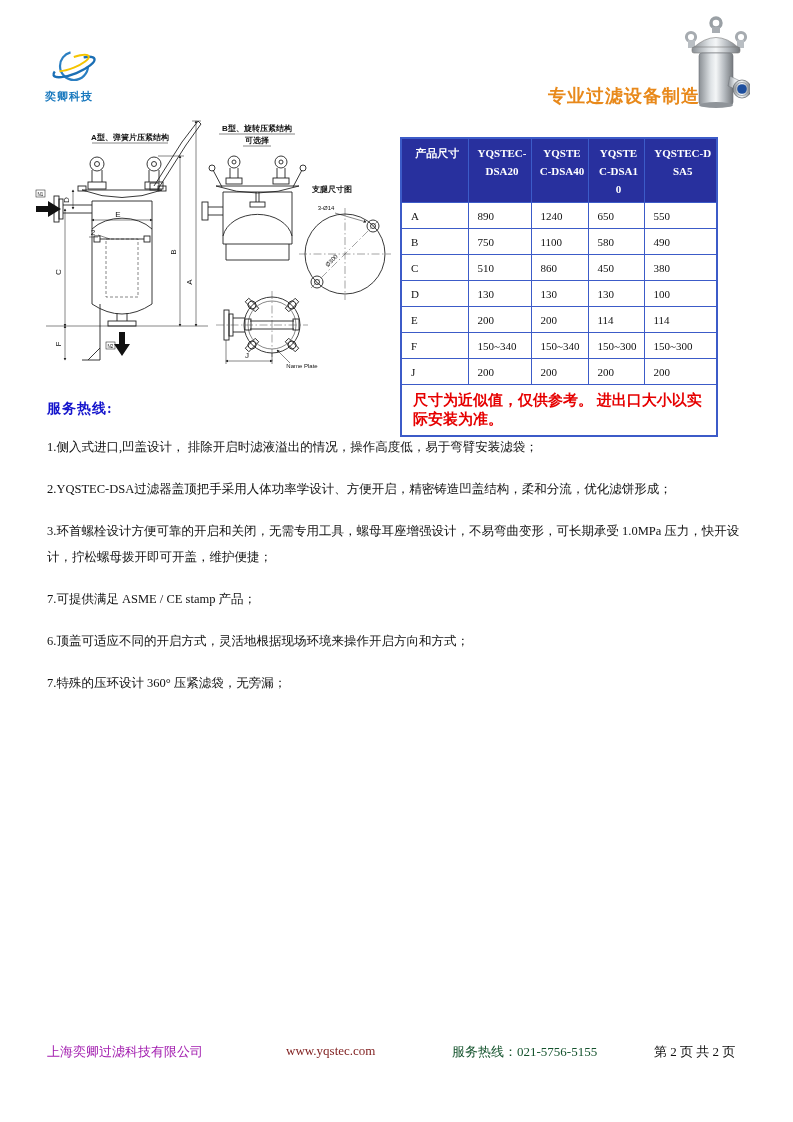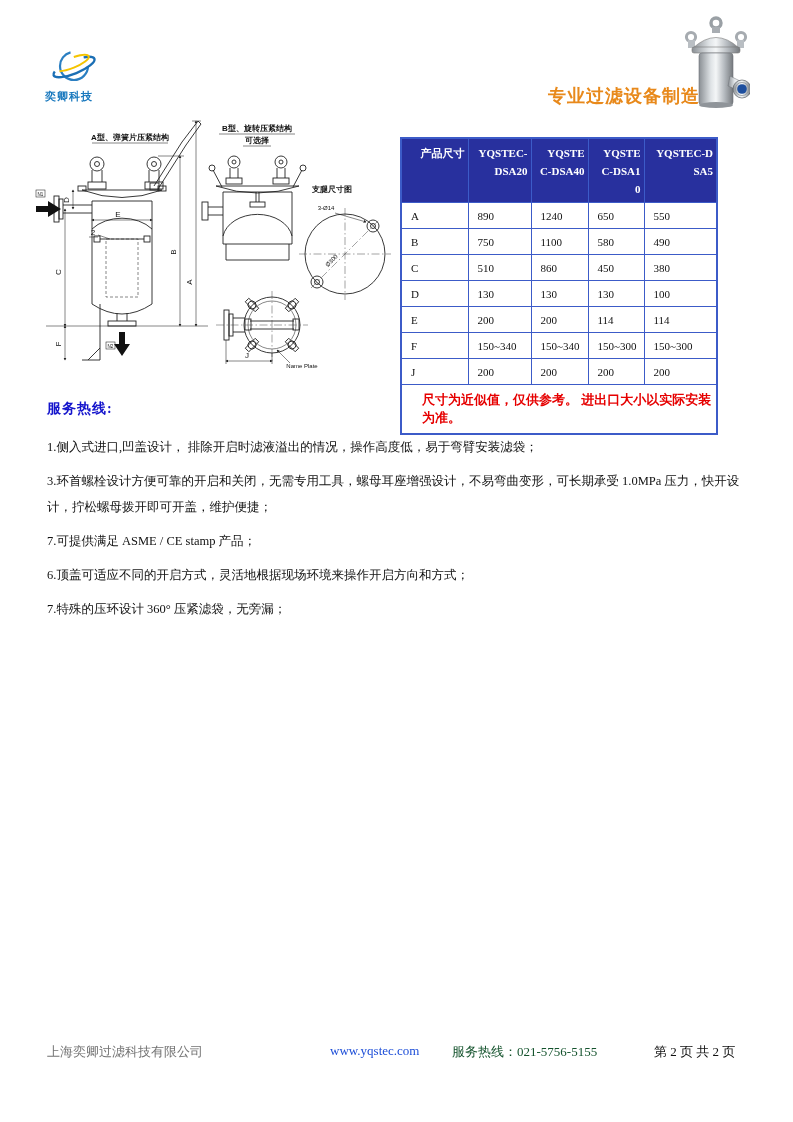--- a/index.html
+++ b/index.html
@@ -25,35 +25,35 @@
   .ddim{font-size:8px;}
   .dsmall{font-size:6px;}
   .dtiny{font-size:4.5px;}
 
   
   .spec-table{position:absolute;left:400px;top:137px;width:316px;border-collapse:collapse;
               table-layout:fixed;font-size:11px;}
   .spec-table,
   .spec-table th,.spec-table td{border:1px solid #3c5bc8;}
   .spec-table{border-width:2px;}
-  .spec-table th{background:#28309e;color:#fff;font-weight:bold;text-align:right;vertical-align:top;
+  .spec-table th{background:#28309e;color:#fff;font-weight:bold;text-align:center;vertical-align:top;
                  padding:5px 3px 4px 8px;height:34px;word-break:break-all;line-height:1.65;}
   .spec-table td{padding:5px 2px 5px 9px;height:15px;text-align:left;color:#111;}
-  .spec-table tfoot td{color:#e60000;font-weight:bold;font-size:13px;padding:6px 3px 6px 20px;height:auto;}
+  .spec-table tfoot td{color:#e60000;font-weight:bold;font-size:15px;padding:6px 3px 6px 11px;height:auto;}
 
   
   .features{position:absolute;left:47px;top:400px;width:712px;}
   .features h2{font-size:14px;font-weight:bold;color:#1414cc;margin:0 0 16px 0;letter-spacing:1px;}
-  .features p{font-size:12.5px;line-height:26px;margin:8px 0 7px 0;color:#111;}
+  .features p{font-size:12.5px;line-height:26px;margin:16px 0 7px 0;color:#111;}
 
   
   .footer{position:absolute;left:0;top:1043px;width:793px;height:20px;font-size:13px;}
   .footer span,.footer a{position:absolute;top:0;white-space:nowrap;}
-  .f-company{left:47px;color:#737373;}
-  .f-site{left:286px;color:#1d4ed8;text-decoration:none;cursor:pointer;margin-left:44px;}
+  .f-company{left:47px;color:#a21caf;}
+  .f-site{left:286px;color:#7f1d1d;text-decoration:none;cursor:pointer;}
   .f-hotline{left:452px;color:#14532d;}
   .f-page{left:654px;color:#111;}
 </style>
 </head>
 <body>
 
 <div class="page">
 
   <svg class="abs" style="left:46px;top:46px;" width="56" height="42" viewBox="0 0 56 42">
     <circle cx="28" cy="20" r="14" fill="none" stroke="#2b7fc2" stroke-width="2.2" stroke-dasharray="62 26"></circle>
@@ -316,20 +316,21 @@
       <tr>
         <td colspan="5">尺寸为近似值，仅供参考。 进出口大小以实际安装为准。</td>
       </tr>
     </tfoot>
   </table>
 
   <div class="features">
     <h2>服务热线:</h2>
     <div id="features-list">
         <p>1.侧入式进口,凹盖设计， 排除开启时滤液溢出的情况，操作高度低，易于弯臂安装滤袋；</p>
+        <p>2.YQSTEC-DSA过滤器盖顶把手采用人体功率学设计、方便开启，精密铸造凹盖结构，柔和分流，优化滤饼形成；</p>
         <p>3.环首螺栓设计方便可靠的开启和关闭，无需专用工具，螺母耳座增强设计，不易弯曲变形，可长期承受 1.0MPa 压力，快开设计，拧松螺母拨开即可开盖，维护便捷；</p>
         <p>7.可提供满足 ASME / CE stamp 产品；</p>
         <p>6.顶盖可适应不同的开启方式，灵活地根据现场环境来操作开启方向和方式；</p>
         <p>7.特殊的压环设计 360° 压紧滤袋，无旁漏；</p>
       </div>
   </div>
 
   <div class="footer">
     <span class="f-company">上海奕卿过滤科技有限公司</span>
     <a class="f-site">www.yqstec.com</a>

